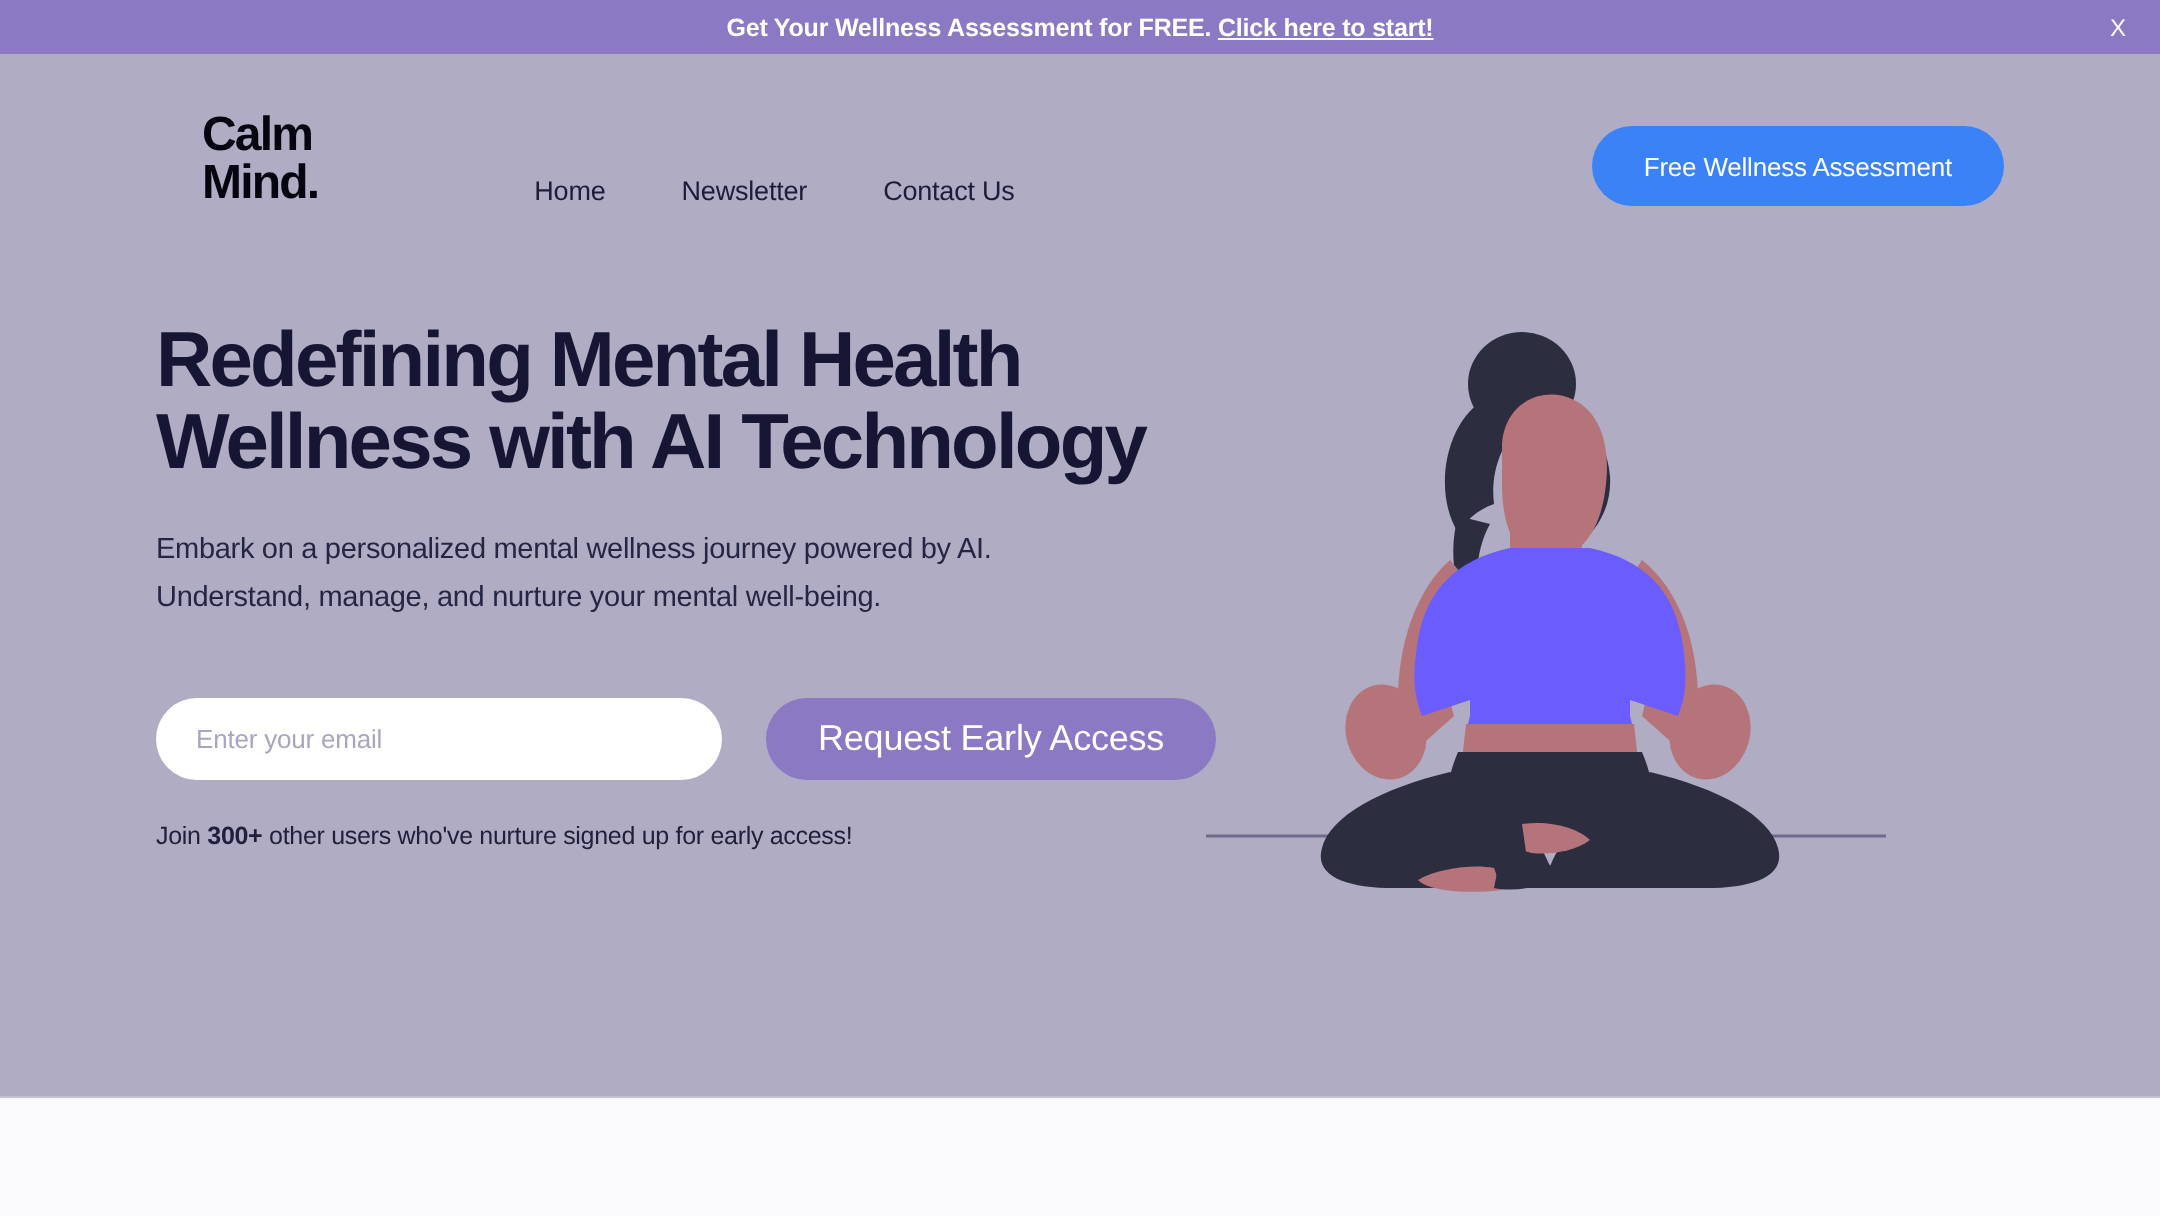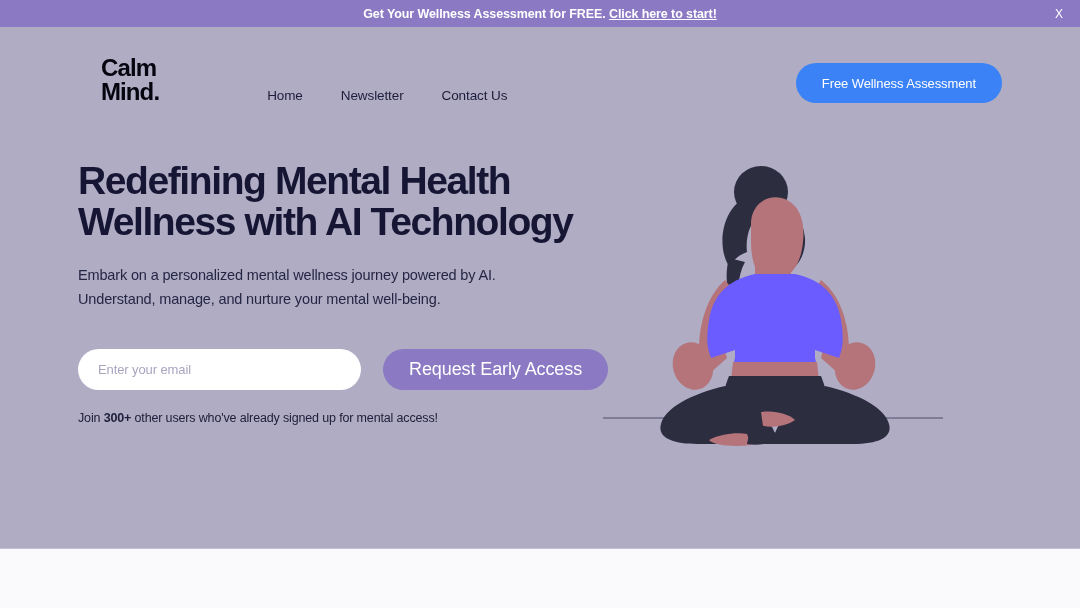--- a/index.html
+++ b/index.html
@@ -275,21 +275,21 @@
       <p class="hero-sub">Embark on a personalized mental wellness journey powered by AI.
 Understand, manage, and nurture your mental well-being.</p>
     </div>
 
     <div class="signup-form">
       <input class="email-input" type="email" placeholder="Enter your email" style="">
       <button class="submit-btn">Request Early Access</button>
     </div>
 
     <div class="social-proof">
-      <span>Join </span><b>300+</b><span> other users who've already signed up for mental access!</span>
+      <span>Join </span><b>300+</b><span> other users who've nurture signed up for early access!</span>
     </div>
 
     <div class="hero-art">
       <svg viewBox="0 0 360 285" xmlns="http://www.w3.org/2000/svg">
 
         <line x1="8" y1="256" x2="348" y2="256" stroke="#6f6c8a" stroke-width="1.4"></line>
 
         <ellipse cx="166" cy="30" rx="27" ry="26" fill="#2d2d40"></ellipse>
 
         <path d="M150 36 C126 48 122 86 134 104 C140 96 146 92 152 90 C150 74 156 56 170 48 Z" fill="#2d2d40"></path>

